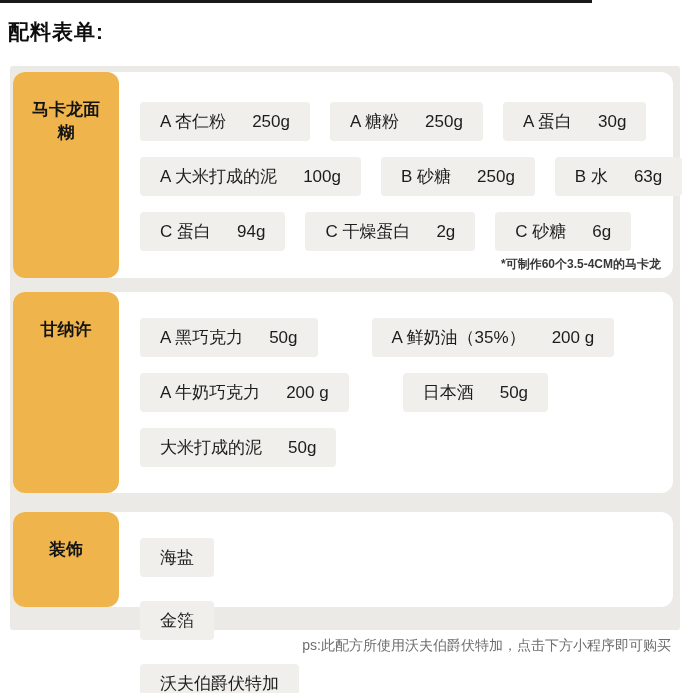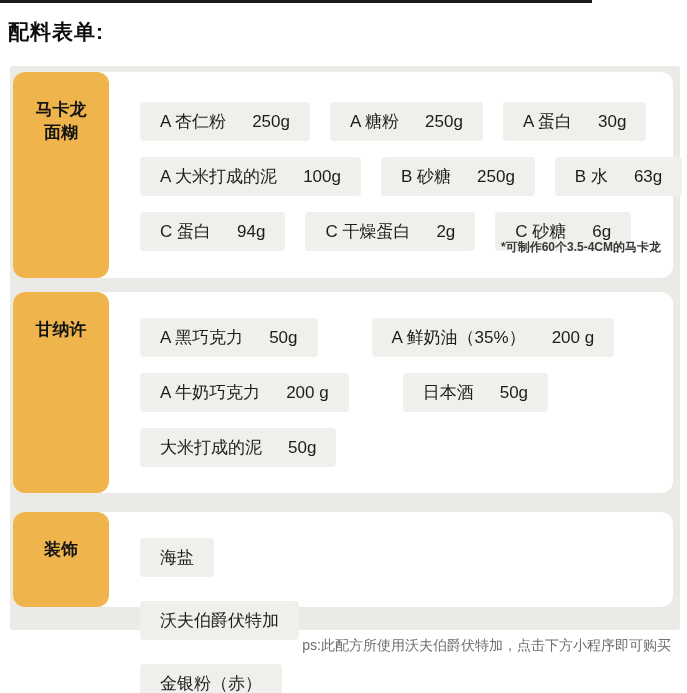--- a/index.html
+++ b/index.html
@@ -29,21 +29,21 @@
     border-radius:3px;
   }
   .card {
     position:absolute; left:3px; width:660px;
     background:#ffffff; border-radius:12px;
   }
   .card:nth-child(1) { top:6px;   height:206px; }
   .card:nth-child(2) { top:226px; height:201px; }
   .card:nth-child(3) { top:446px; height:95px;  }
   .tab {
-    position:absolute; left:0; top:0; bottom:0; width:96px;
+    position:absolute; left:0; top:0; bottom:0; width:106px;
     background:var(--accent,#efb54c);
     border-radius:12px;
     text-align:center;
     padding:0 17px;
   }
   .tab-label {
     display:block; margin-top:26px;
     font-size:17px; font-weight:600; color:#141414;
   }
   .rows {
@@ -58,21 +58,21 @@
   .pill {
     display:inline-flex; align-items:center;
     column-gap:26px;
     background:var(--pill-bg,#f0efec);
     border-radius:4px;
     padding:0 20px; height:39px;
     font-size:17px; font-weight:500;
     white-space:nowrap; color:#1c1c1c;
   }
   .note {
-    position:absolute; right:12px; bottom:22px;
+    position:absolute; right:12px; bottom:5px;
     font-size:12px; font-weight:600; color:#383838;
   }
   .footer {
     position:absolute; top:637px; right:16px;
     font-size:14px; color:var(--footer-text,#6e6e6e);
   }
 </style>
 </head>
 <body>
 
@@ -167,20 +167,23 @@
     <div class="card">
       <div class="tab">
         <span class="tab-label">装饰</span>
       </div>
       <div class="rows">
         <div class="pill-row">
           <div class="pill">
             <span>海盐</span>
           </div>
           <div class="pill">
+            <span>金箔</span>
+          </div>
+          <div class="pill">
             <span>沃夫伯爵伏特加</span>
           </div>
           <div class="pill">
             <span>金银粉（赤）</span>
           </div>
         </div>
       </div>
     </div>
   </div>
 

